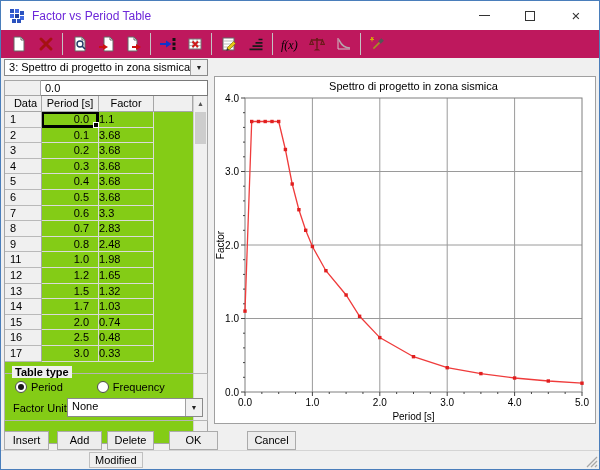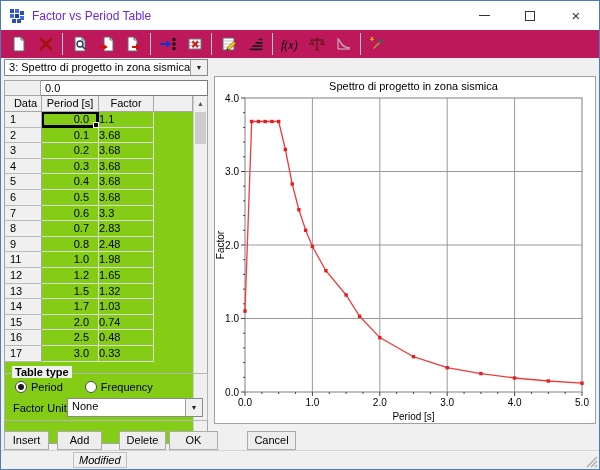--- a/index.html
+++ b/index.html
@@ -65,48 +65,48 @@
              border-left:1px solid #d0d0d0; }
   .sc-btn { position:absolute; left:0; width:13px; height:15px; display:flex; align-items:center;
             justify-content:center; font-size:7px; color:#555; }
   .sc-up { top:0; } .sc-down { bottom:0; }
   .sc-thumb { position:absolute; left:1px; top:16px; width:11px; height:32px; background:#cdcdcd; }
 
   .groupbox { position:absolute; left:3px; top:372px; width:204px; height:48px;
               border:1px solid #b5b5b5; }
   .groupbox-label { position:absolute; top:-8px; left:7px; background:#f0f0f0; padding:0 3px;
               font-size:11px;font-weight:bold; }
-  .radio-row { position:absolute; left:10px; top:7px; display:flex; gap:22px; }
+  .radio-row { position:absolute; left:10px; top:7px; display:flex; gap:34px; }
   .radio { display:flex; align-items:center; gap:4px; font-size:11px; }
   .radio-circle { width:12px; height:12px; border:1px solid #4d4d4d; border-radius:50%; background:#fff;
               display:flex; align-items:center; justify-content:center; }
   .radio.checked .radio-circle::after { content:""; width:6px; height:6px; border-radius:50%; background:#1a1a1a; }
   .funit-label { position:absolute; left:8px; top:28px; font-size:11px; }
   .funit-combo { position:absolute; left:62px; top:24px; width:136px; height:19px; }
 
   
   .chart-panel { position:absolute; left:213px; top:75px; width:382px; height:348px;
                  background:#fff; border:1px solid #a0a0a0; }
   .chart-panel svg { display:block; }
 
   
   .btn { position:absolute; top:430px; height:19px; background:#ededed; border:1px solid #ababab;
          font-size:11px; text-align:center; line-height:16px; }
   .btn-insert { left:3px;  width:45px; }
   .btn-add    { left:56px; width:45px; }
-  .btn-delete { left:118px;width:47px; }
+  .btn-delete { left:106px;width:47px; }
   .btn-ok     { left:168px;width:49px; }
   .btn-cancel { left:246px;width:49px; }
 
   .statusbar { position:absolute; left:0; bottom:0; width:100%; height:19px; background:#f0f0f0;
                border-top:1px solid #d4d4d4; }
   .status-cell { position:absolute; top:1px; height:16px; border:1px solid #c0c0c0; font-size:11px;
                padding:1px 5px 0 5px; background:#f0f0f0; white-space:nowrap; }
   .st-points { left:2px; }
-  .st-modified { left:72px;font-style:italic; }
+  .st-modified { left:88px; }
   .grip { position:absolute; right:1px; bottom:1px; width:13px; height:13px; }
 </style>
 </head>
 <body>
 
 <div class="window">
 
   <div class="titlebar">
     <span class="app-icon">
       <svg width="16" height="16" viewBox="0 0 16 16">

